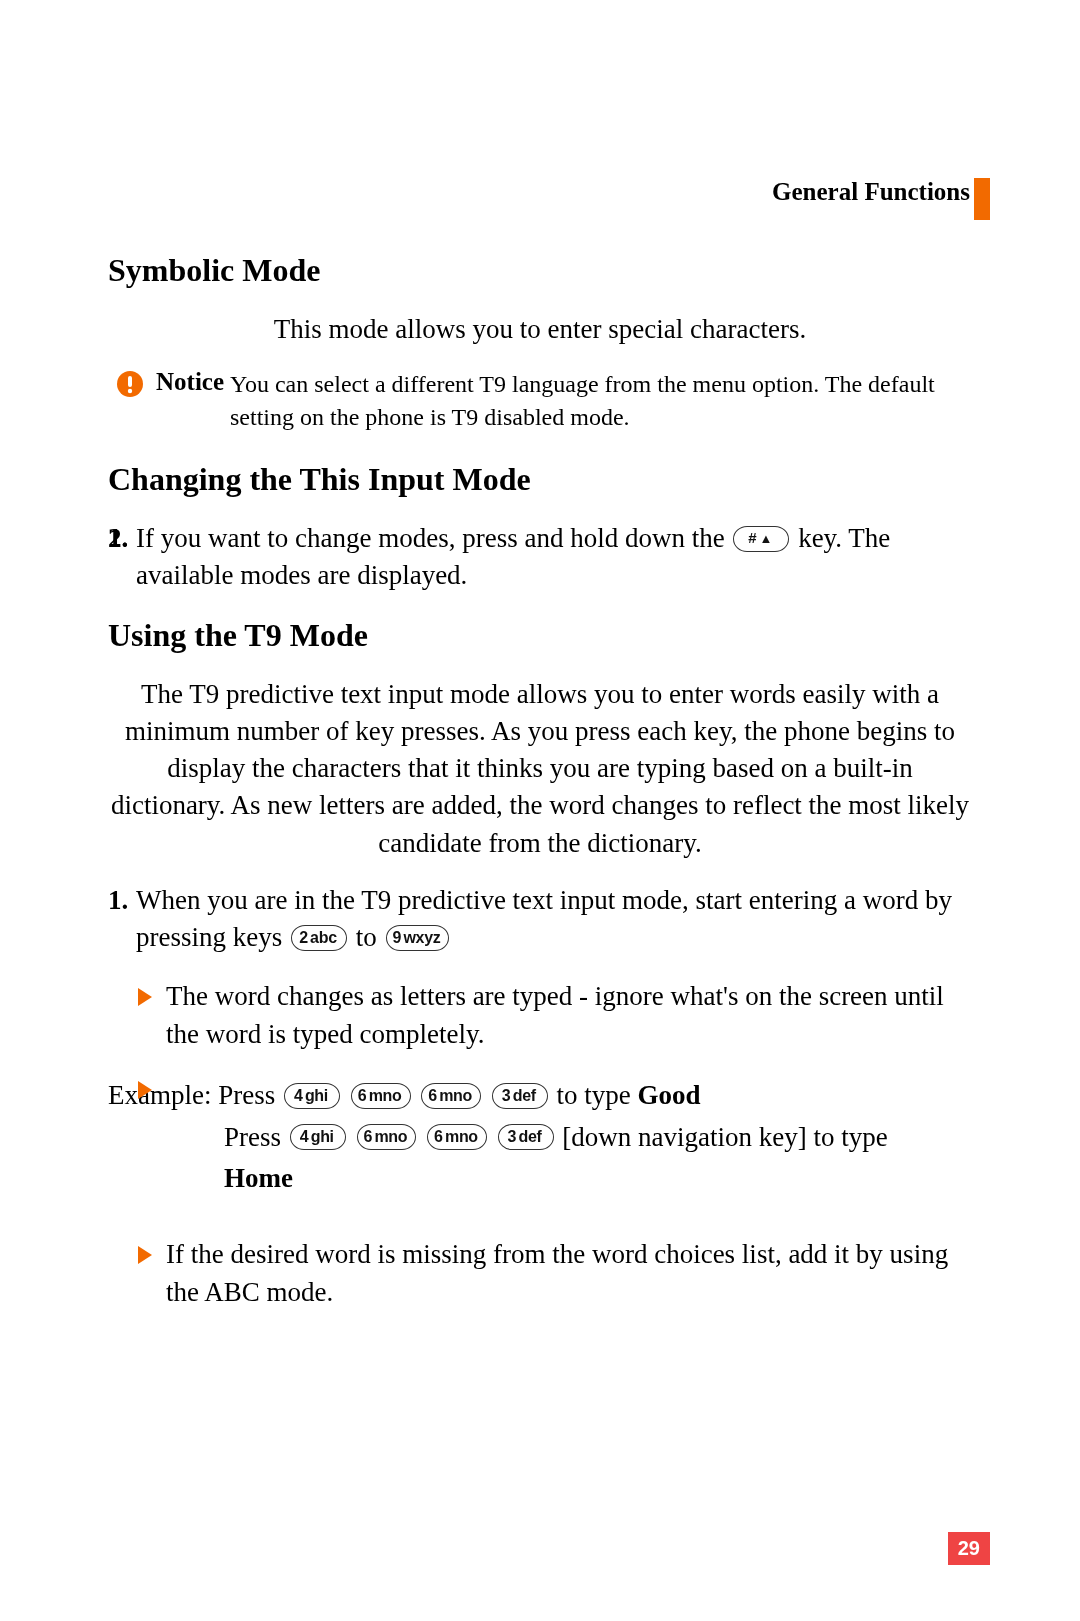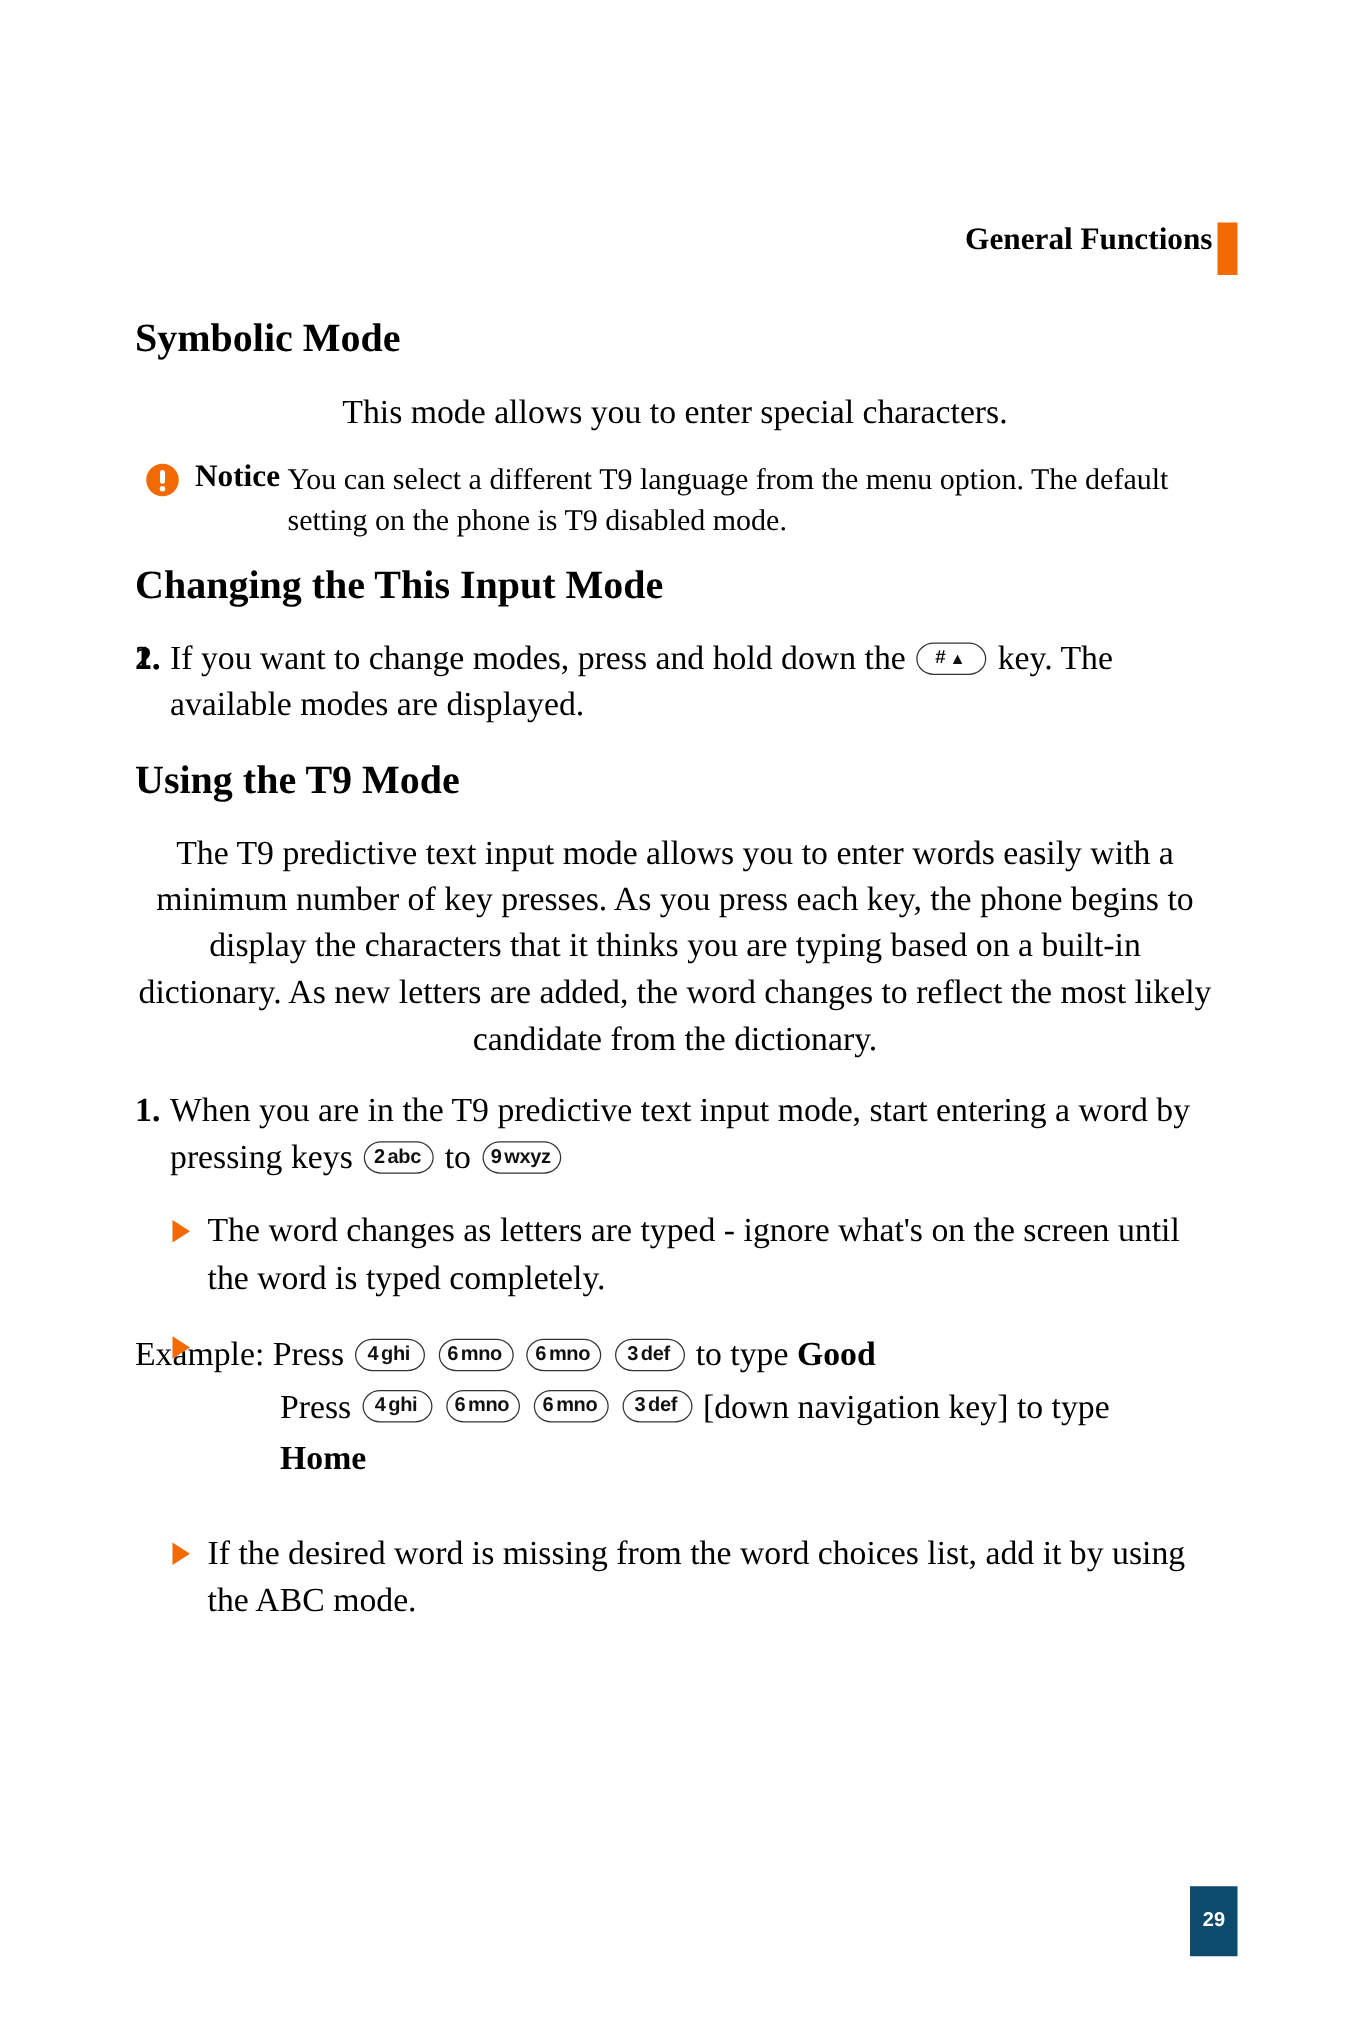--- a/index.html
+++ b/index.html
@@ -47,21 +47,21 @@
   }
   p.body {
     font-size: 27px;
     line-height: 1.38;
     margin: 0 4px 20px 0;
     text-align: center;
   }
   .notice-block {
     display: flex;
     align-items: flex-start;
-    margin: 0 0 16px 8px;
+    margin: 0 0 28px 8px;
   }
   .notice-icon {
     flex: 0 0 auto;
     margin-top: 2px;
   }
   .notice-label {
     font-weight: bold;
     font-size: 25px;
     margin: 0 6px 0 12px;
   }
@@ -153,26 +153,26 @@
     margin: 0 0 36px 0;
   }
   .indent2 {
     padding-left: 116px;
     display: block;
   }
   .page-num {
     position: absolute;
     bottom: 56px;
     right: 90px;
-    background: #0c4a6e;
+    background: #ef4444;
     color: #fff;
     font-family: Arial, Helvetica, sans-serif;
     font-weight: bold;
-    font-size: 16px;
-    padding: 19px 10px;
+    font-size: 20px;
+    padding: 5px 10px;
   }
   .bold {
     font-weight: bold;
   }
 </style>
 </head>
 <body>
 
 <div class="page">
 

